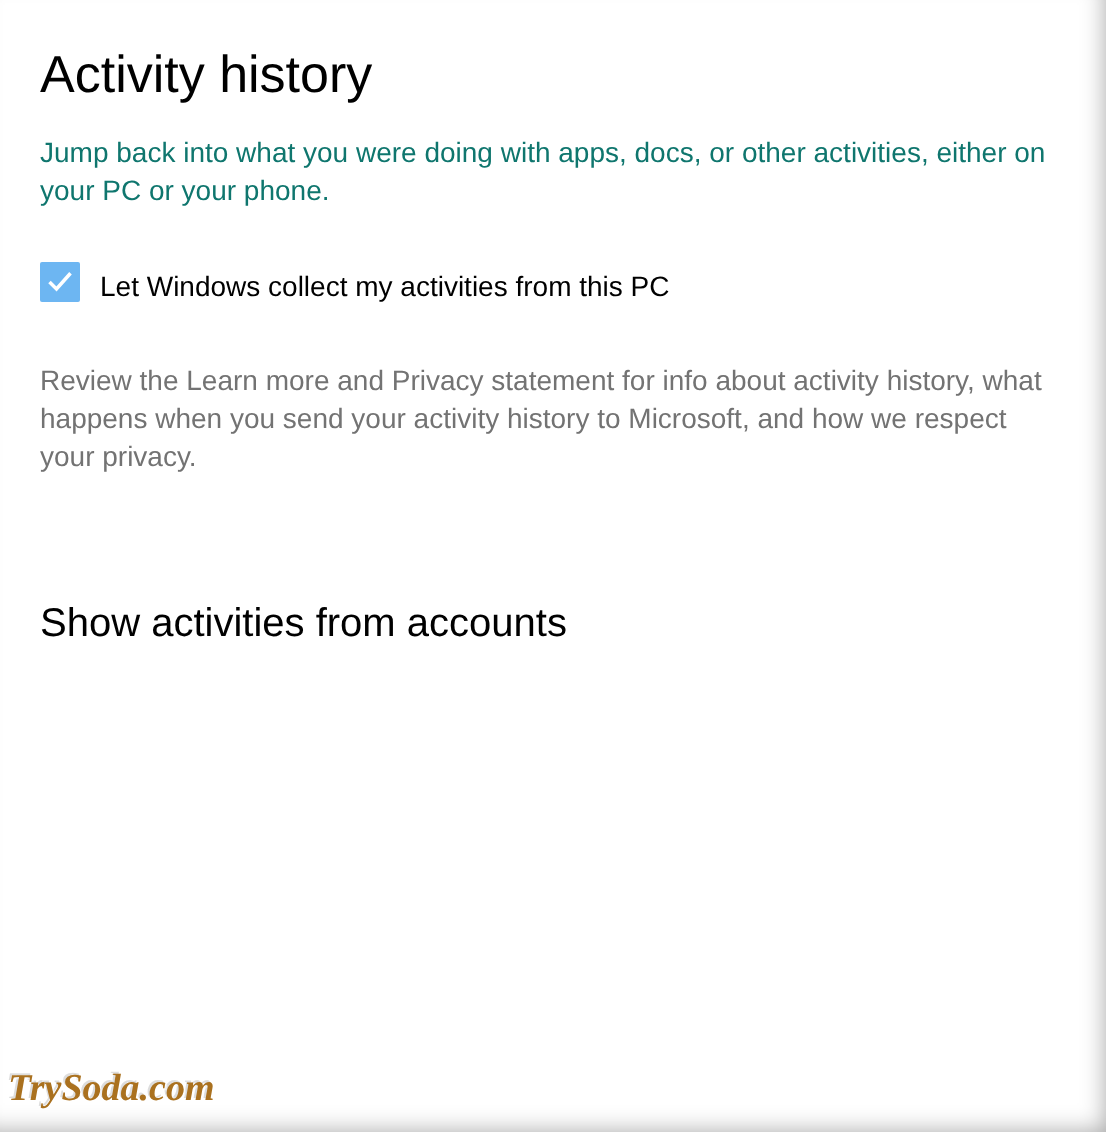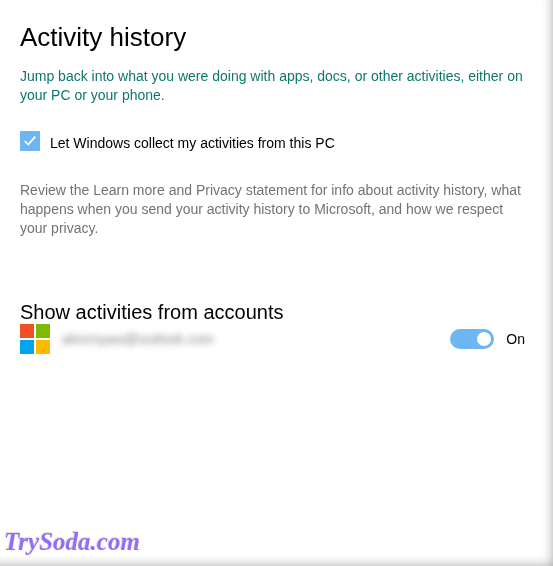--- a/index.html
+++ b/index.html
@@ -104,24 +104,24 @@
       height: 14px;
       background: #fff;
       border-radius: 50%;
     }
     .toggle-label { font-size: 14px; }
     .watermark {
       position: absolute;
       left: 4px;
       bottom: 10px;
       font-family: Georgia, "Times New Roman", serif;
-      font-size: 25px;
+      font-size: 19px;
       font-style: italic;
       font-weight: bold;
-      color: #8b5cf6;
+      color: #a16207;
       text-shadow: 1px 1px 0 rgba(255,255,255,.6), -1px -1px 0 rgba(0,0,0,.15);
       opacity: .9;
       pointer-events: none;
       margin-top: 40px;
     }
     .shadow-edge {
       position: absolute;
       right: 0; bottom: 0;
       width: 100%; height: 100%;
       pointer-events: none;
@@ -143,32 +143,17 @@
         </svg>
     </span>
     <span class="checkbox-label">Let Windows collect my activities from this PC</span>
   </div>
 
 
   <p class="review-text">Review the Learn more and Privacy statement for info about activity history, what happens when you send your activity history to Microsoft, and how we respect your privacy.</p>
 
   <h2 class="subtitle">Show activities from accounts</h2>
 
-  <div class="account-row">
-    <div class="ms-logo">
-      <div></div>
-        <div></div>
-        <div></div>
-        <div></div>
-    </div>
-    <span class="account-email">alexmyaw@outlook.com</span>
-    <div class="toggle-wrap">
-      <div class="toggle">
-        <div class="toggle-knob"></div>
-      </div>
-      <span class="toggle-label">On</span>
-    </div>
-  </div>
 
 </div>
 
 <div class="watermark">TrySoda.com</div>
 <div class="shadow-edge"></div>
 
 </body></html>

